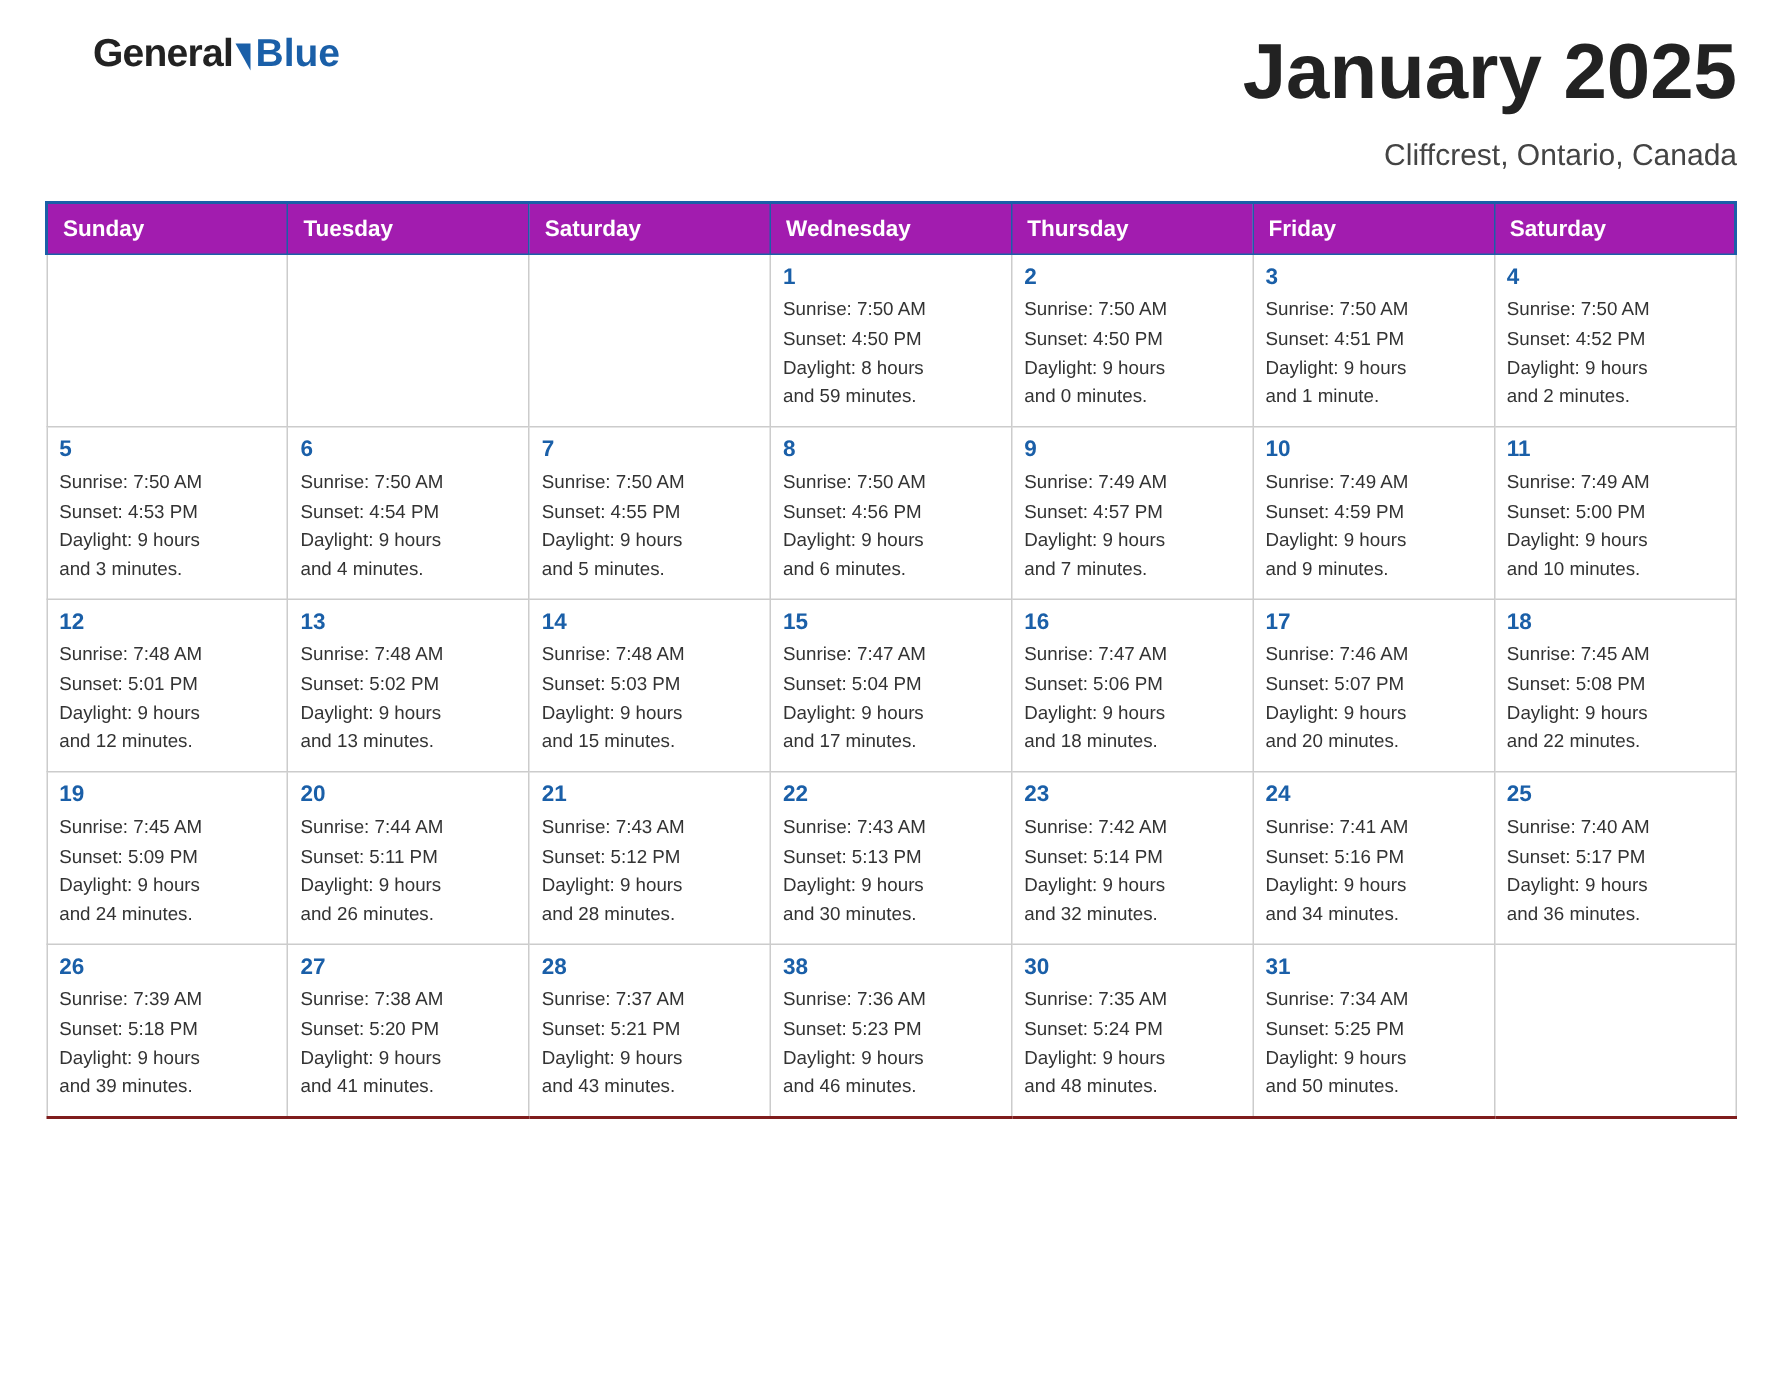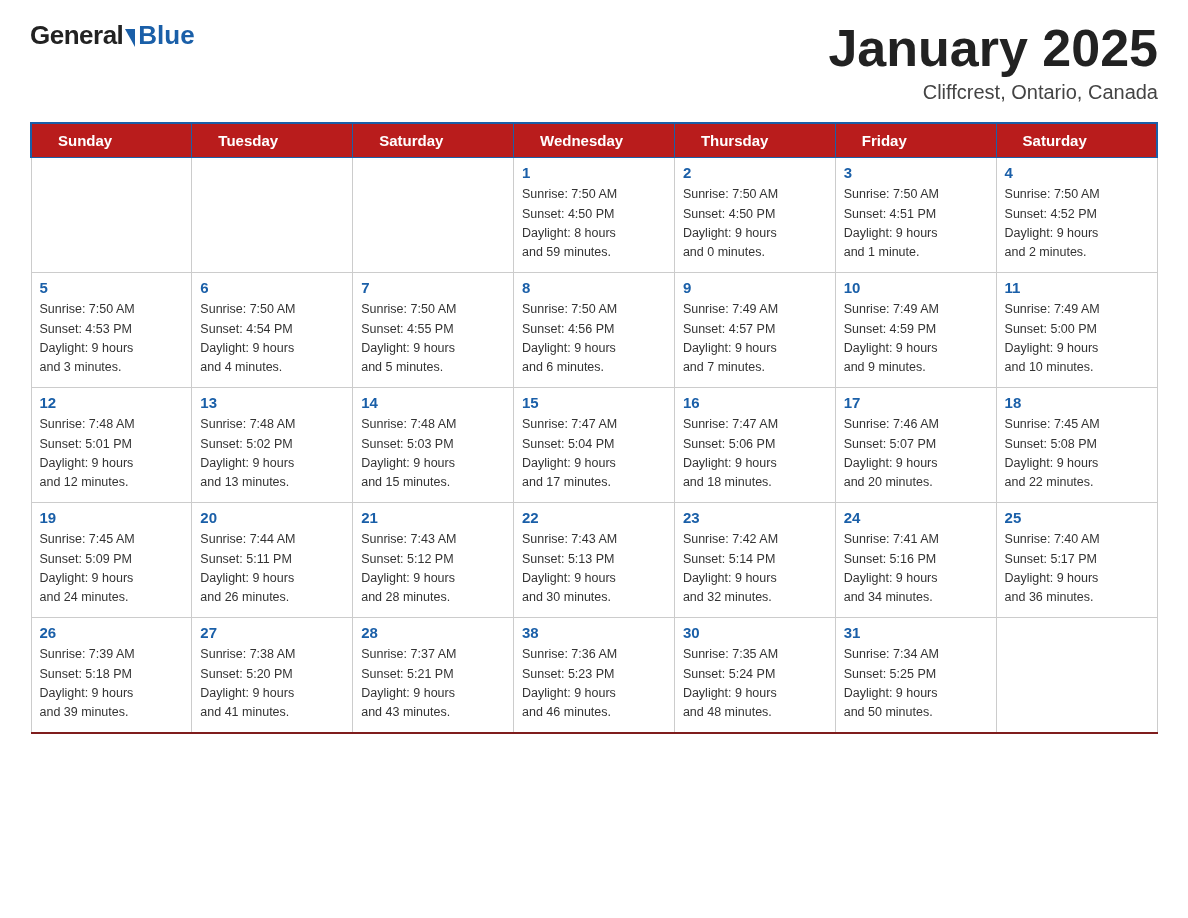--- a/index.html
+++ b/index.html
@@ -23,20 +23,21 @@
     }
     .logo-top {
       display: flex;
       align-items: center;
     }
     .logo-general {
       font-size: 26px;
       font-weight: bold;
       color: #222;
       letter-spacing: -0.5px;
+      margin-left: 32px;
     }
     .logo-triangle {
       width: 0;
       height: 0;
       border-left: 10px solid transparent;
       border-right: 0px solid transparent;
       border-top: 18px solid #1a5fa8;
       margin-left: 2px;
       margin-top: 4px;
     }
@@ -51,33 +52,33 @@
     }
     .month-year {
       font-size: 52px;
       font-weight: bold;
       color: #222;
       line-height: 1.1;
     }
     .location {
       font-size: 20px;
       color: #444;
-      margin-top: 4px;
+      margin-top: 16px;
     }
     table {
       width: 100%;
       border-collapse: collapse;
       table-layout: fixed;
     }
     thead tr th {
-      background-color: #b91c1c;
+      background-color: #a21caf;
       color: #fff;
       font-size: 15px;
       font-weight: bold;
-      padding: 8px 26px;
+      padding: 8px 10px;
       text-align: left;
       border: 1px solid #1a5fa8;
     }
     tbody tr td {
       border: 1px solid #ccc;
       vertical-align: top;
       padding: 6px 8px;
       font-size: 12.5px;
       color: #222;
       height: 115px;

